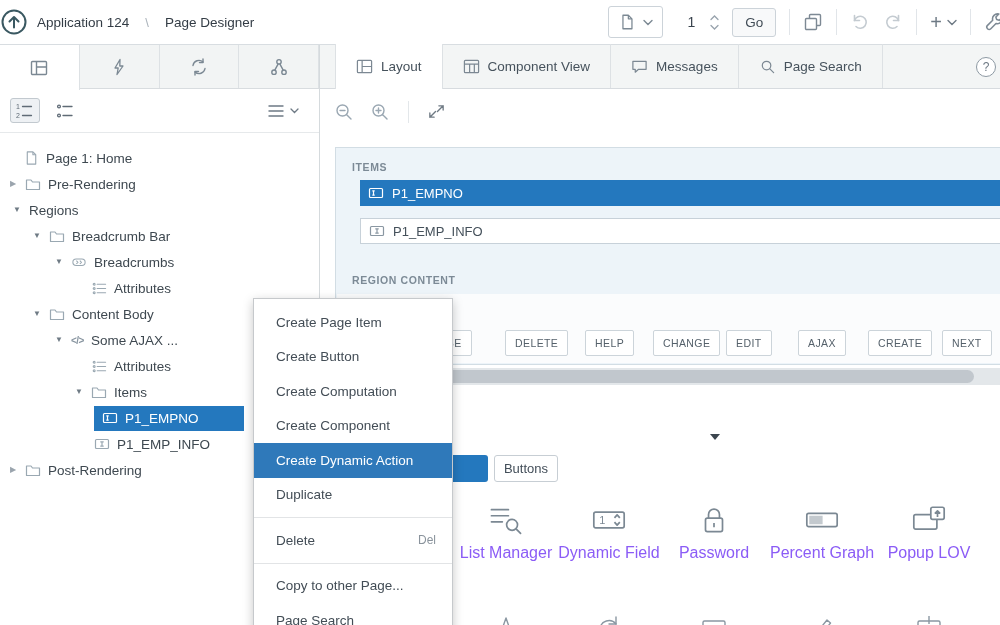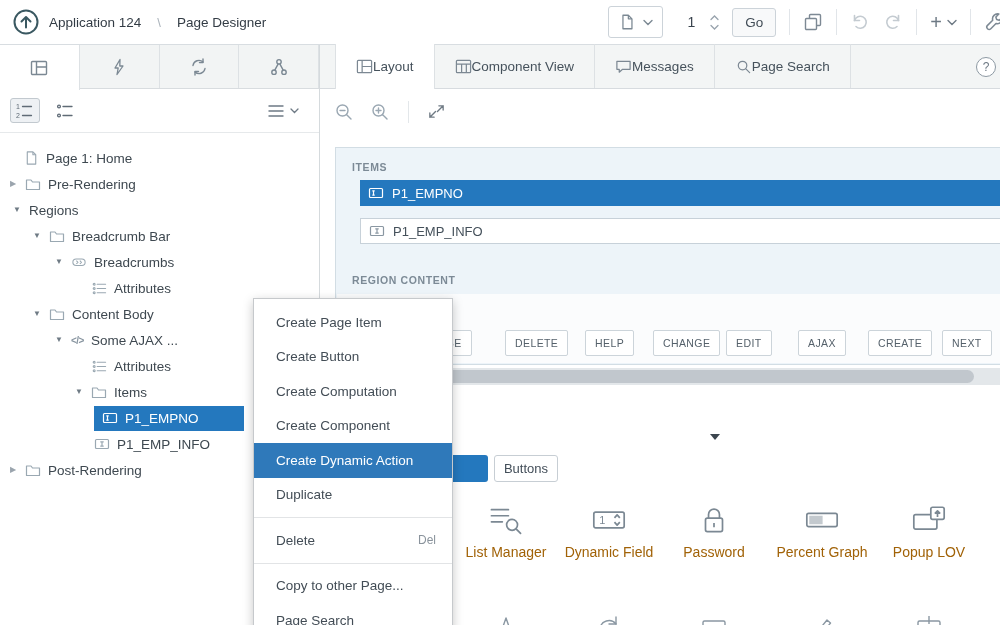--- a/index.html
+++ b/index.html
@@ -4,21 +4,21 @@
 <style>
 :root{--accent:#2478be;--menu-highlight:#2f79ba}
 *{margin:0;padding:0;box-sizing:border-box}
 html,body{width:1000px;height:625px}
 body{font-family:"Liberation Sans","DejaVu Sans",sans-serif;color:#3f4b56;background:#fff}
 .app{position:relative;width:1000px;height:625px;overflow:hidden;background:#fff}
 svg{display:block}
 .icon{display:inline-flex;align-items:center;justify-content:center;color:#7b8893}
 
 
-.header{position:absolute;top:0;left:0;width:1000px;height:45px;background:#fff;border-bottom:1px solid #d8dde1;display:flex;align-items:center;padding-left:12px}
+.header{position:absolute;top:0;left:0;width:1000px;height:45px;background:#fff;border-bottom:1px solid #d8dde1;display:flex;align-items:center;}
 .brand{display:flex;align-items:center;gap:9px}
 .bicon{color:#3a5861}
 .crumb{font-size:13.5px;color:#333c45}
 .crumb-sep{color:#a9b2ba;margin:0 7px;font-size:13px}
 .hright{margin-left:auto;display:flex;align-items:center;gap:13px}
 .hbtn{display:flex;align-items:center;gap:7px;border:1px solid #ccd3d9;border-radius:3px;background:#fff;padding:6px 9px;color:#6c7883}
 .pagenum{display:flex;align-items:center;gap:4px}
 .pagenum input{width:30px;border:none;outline:none;font-size:14px;text-align:center;color:#39434d;font-family:inherit;background:transparent}
 .spin{display:flex;flex-direction:column;gap:3px;color:#98a3ad}
 .gobtn{border:1px solid #ccd3d9;border-radius:3px;background:#f8f9fa;padding:6px 12px;font-size:13.5px;color:#414c56}
@@ -50,21 +50,21 @@
 
 .cmenu{position:absolute;left:253px;top:298px;width:200px;background:#fff;border:1px solid #c6c9cc;box-shadow:0 3px 10px rgba(0,0,0,.22);z-index:40;padding:6px 0;font-size:13.5px;color:#434d56}
 .mitem{height:34.5px;display:flex;align-items:center;padding:0 16px 0 22px}
 .mitem.hl{background:var(--menu-highlight);color:#fff}
 .msep{height:1px;background:#e2e4e6;margin:5px 0}
 .mshort{margin-left:auto;color:#8a939c;font-size:12px}
 
 
 .center{position:absolute;top:45px;left:320px;width:680px;height:580px;background:#fff}
 .ctabs{height:44px;background:#f3f5f5;border-bottom:1px solid #d7dbdf;display:flex;align-items:flex-end;position:relative}
-.ctab{height:44px;display:flex;align-items:center;gap:0;padding:0 20px;font-size:13.5px;color:#46525c;border-right:1px solid #dde1e4}
+.ctab{height:44px;display:flex;align-items:center;gap:8px;padding:0 20px;font-size:13.5px;color:#46525c;border-right:1px solid #dde1e4}
 .ctab.first{margin-left:15px;border-left:1px solid #dde1e4}
 .ctab.sel{background:#fff;height:45px;margin-bottom:-1px;z-index:2}
 .ctab .icon{color:#7c8893}
 .help{position:absolute;right:4px;top:12px;width:20px;height:20px;border:1px solid #8d99a3;border-radius:50%;display:flex;align-items:center;justify-content:center;font-size:12px;color:#6d7984;background:#fff}
 .ctoolbar{height:45px;display:flex;align-items:center;gap:16px;padding:0 14px;background:#fff}
 .zicon{color:#9aa7b2}
 .cdiv{width:1px;height:22px;background:#e3e7ea;margin:0 2px}
 
 
 .canvas{position:absolute;top:90px;left:0;width:680px;height:490px;background:#fff}
@@ -80,21 +80,21 @@
 .hscroll{position:absolute;top:233px;left:0;width:680px;height:17px;background:#e3e7ea}
 .hthumb{position:absolute;left:3px;right:26px;top:2px;bottom:2px;background:#c1c7cd;border-radius:8px}
 
 
 .gallery{position:absolute;top:250px;left:16px;width:680px;bottom:0;background:#fff}
 .gcaret{position:absolute;top:49px;left:374px;width:0;height:0;border:5px solid transparent;border-top:6px solid #3c464f}
 .gtab{position:absolute;top:70px;height:27px;border-radius:3px;display:flex;align-items:center;justify-content:center;font-size:13px}
 .gtab.sel{left:95px;width:57px;background:var(--accent);color:#fff}
 .gtab.plain{left:158px;width:64px;border:1px solid #c7ced4;background:#fff;color:#434e59}
 .gitem{position:absolute;top:118px;width:104px;display:flex;flex-direction:column;align-items:center;gap:7px;color:#7f8c98}
-.glabel{font-size:14px;color:#a16207;white-space:nowrap}
+.glabel{font-size:16px;color:#8b5cf6;white-space:nowrap}
 .gpart{position:absolute;top:227px;color:#8a97a2}
 </style>
 </head>
 <body>
 
 <div class="app">
 
   <div class="header">
     <div class="brand">
       <span class="icon bicon">

